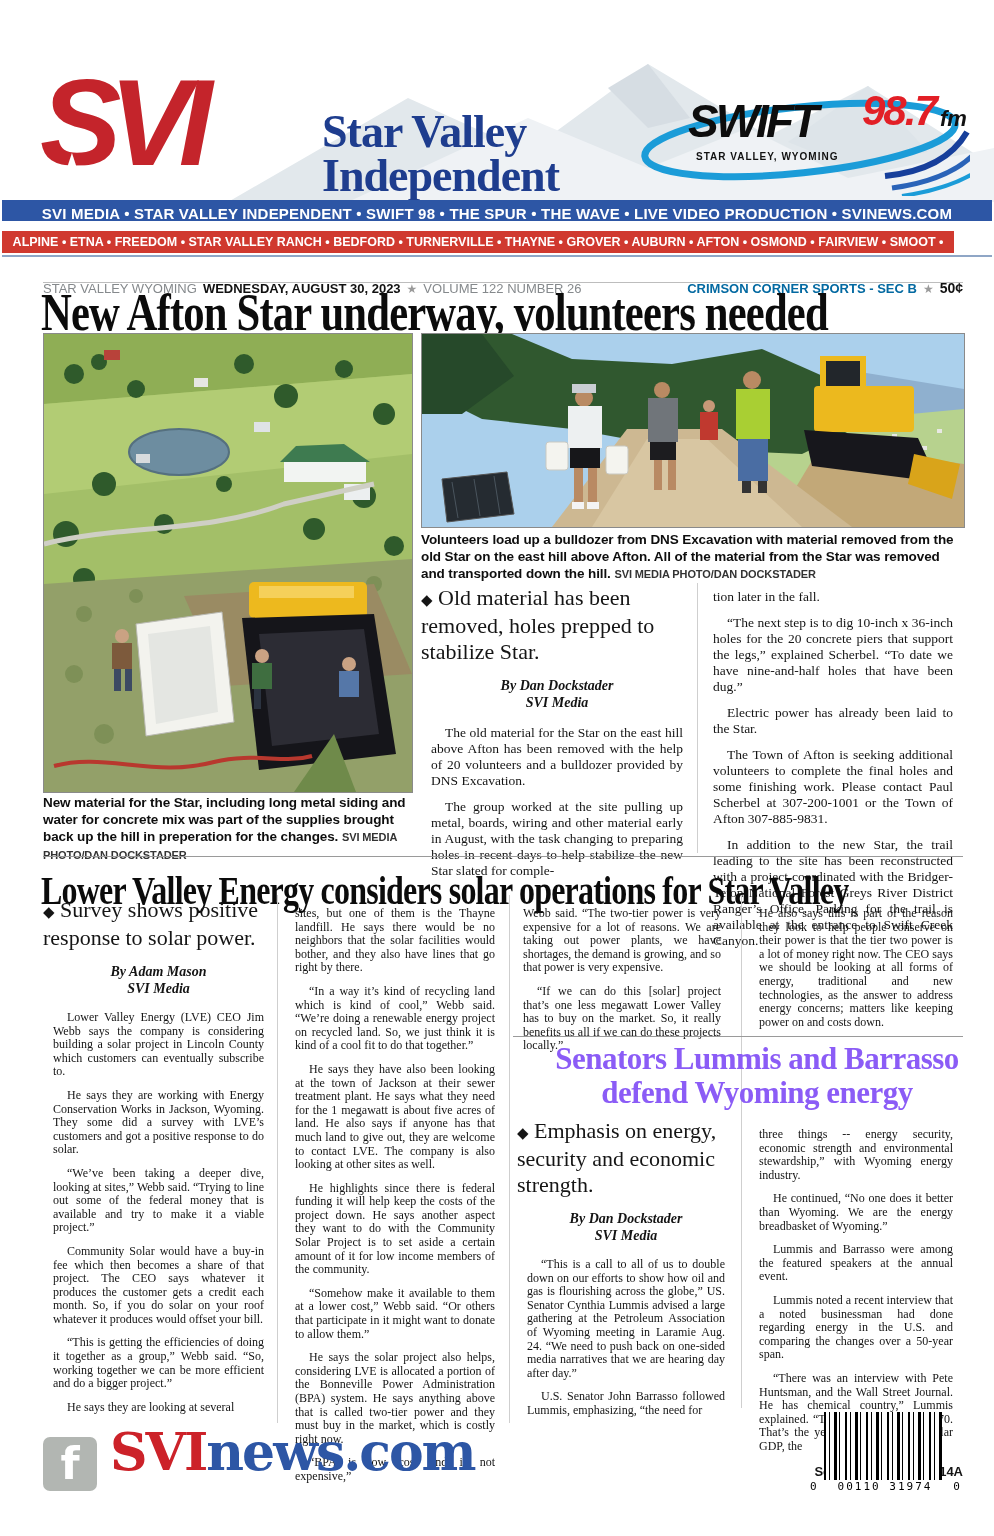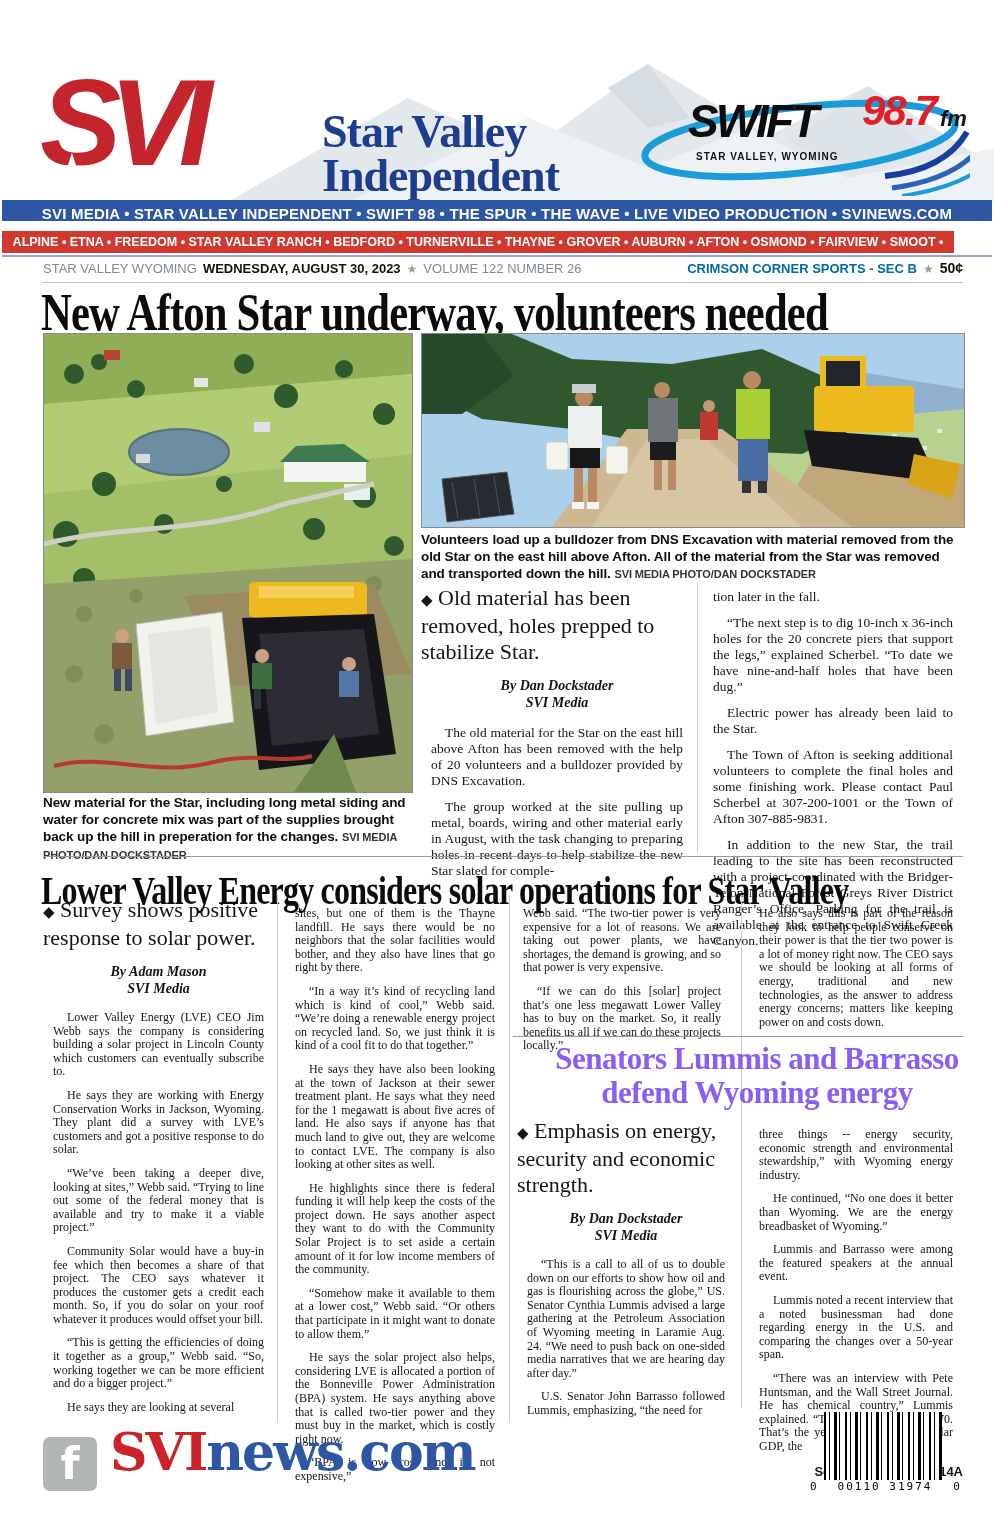--- a/index.html
+++ b/index.html
@@ -30,21 +30,21 @@
   .banner-line{position:absolute;left:2px;top:255px;width:990px;height:2px;background:#8fa6c6;}
 
   
   .dateline{position:absolute;left:43px;top:260px;width:920px;display:flex;align-items:baseline;
     font-size:13px;white-space:nowrap;}
   .dl-loc,.dl-vol{color:#85898c;font-weight:400;}
   .dl-date{color:#111;font-weight:700;margin-left:6px;}
   .dl-star{color:#9a9a9a;margin:0 6px;font-size:12px;}
   .dl-right{margin-left:auto;display:flex;align-items:baseline;}
   .dl-sports{color:#0369a1;font-weight:700;}
-  .dl-price{color:#111;font-weight:700;font-size:14px;}
+  .dl-price{color:#111;font-weight:700;font-size:14px;margin-top:20px;}
   .rule{position:absolute;background:#bdbdbd;height:1px;}
   .vrule{position:absolute;background:#cfcfcf;width:1px;}
 
   
   .hl{position:absolute;font-family:"Liberation Serif",serif;font-weight:900;color:#0b0b0b;
       white-space:nowrap;transform-origin:0 0;}
   .hl1{left:41px;top:283px;font-size:52px;letter-spacing:-1px;transform:scaleX(.82);}
   .hl2{left:41px;top:866px;font-size:41px;letter-spacing:-1px;transform:scaleX(.78);}
   .hl3{position:absolute;left:532px;top:1042px;width:450px;text-align:center;
     font:900 31px/1.1 "Liberation Serif",serif;color:#8b5cf6;letter-spacing:-.5px;}
@@ -308,21 +308,21 @@
 
   <div class="hl hl2">Lower Valley Energy considers solar operations for Star Valley</div>
 
   <div class="col body2" style="left:43px;top:897px;width:231px;">
     <div class="subhead"><span class="diamond">◆</span> <span>Survey shows positive response to solar power.</span></div>
     <div class="byline">
       <div>By Adam Mason</div>
       <div>SVI Media</div>
     </div>
     <p>Lower Valley Energy (LVE) CEO Jim Webb says the company is considering building a solar project in Lincoln County which customers can eventually subscribe to.</p>
-    <p>He says they are working with Energy Conservation Works in Jackson, Wyoming. They plant did a survey with LVE’s customers and got a positive response to do solar.</p>
+    <p>He says they are working with Energy Conservation Works in Jackson, Wyoming. They some did a survey with LVE’s customers and got a positive response to do solar.</p>
     <p>“We’ve been taking a deeper dive, looking at sites,” Webb said. “Trying to line out some of the federal money that is available and try to make it a viable project.”</p>
     <p>Community Solar would have a buy-in fee which then becomes a share of that project. The CEO says whatever it produces the customer gets a credit each month. So, if you do solar on your roof whatever it produces would offset your bill.</p>
     <p>“This is getting the efficiencies of doing it together as a group,” Webb said. “So, working together we can be more efficient and do a bigger project.”</p>
     <p>He says they are looking at several</p>
   </div>
 
   <div class="vrule" style="left:277px;top:895px;height:528px;"></div>
 
   <div class="col body2" style="left:285px;top:897px;width:220px;">
     <p class="cont">sites, but one of them is the Thayne landfill. He says there would be no neighbors that the solar facilities would bother, and they also have lines that go right by there.</p>

